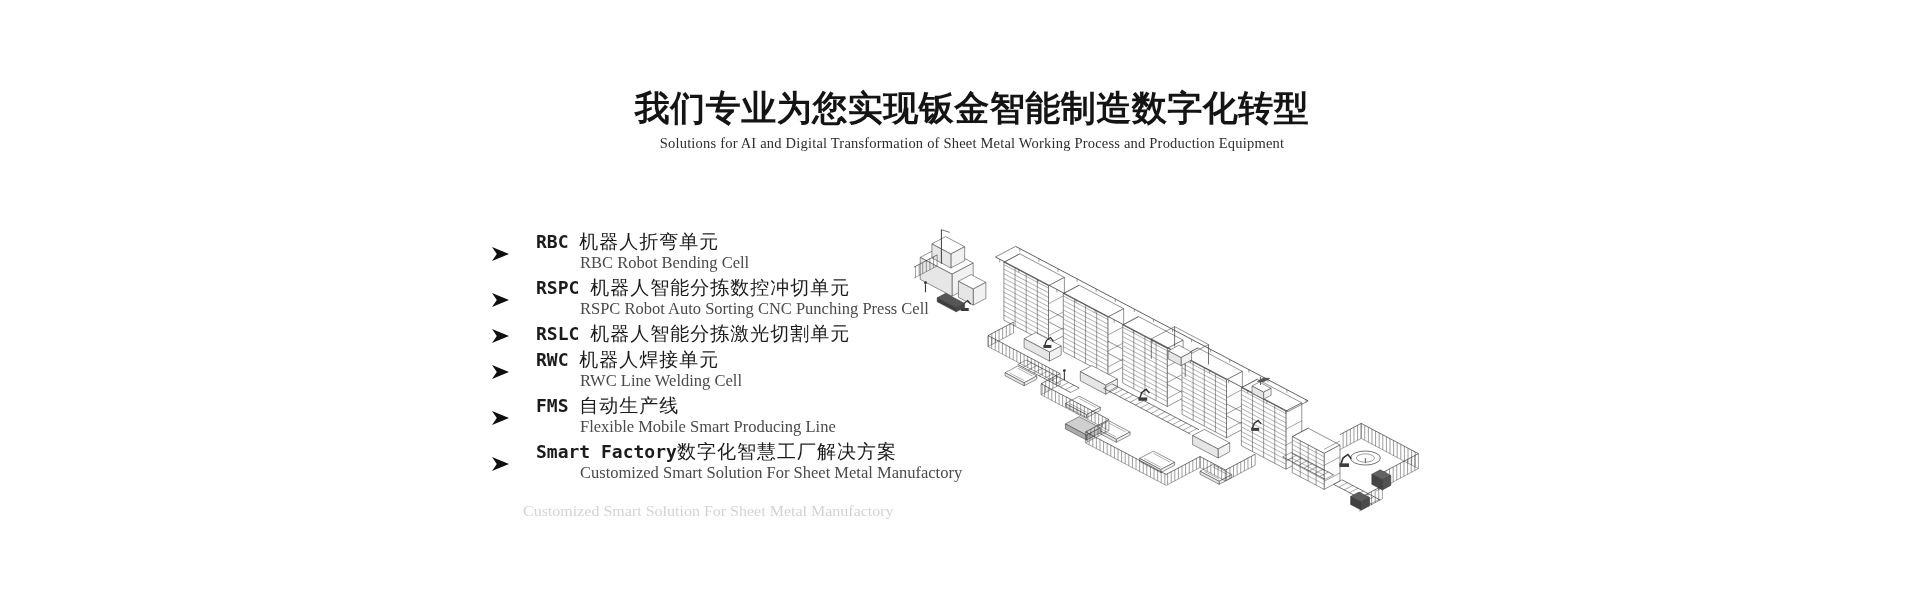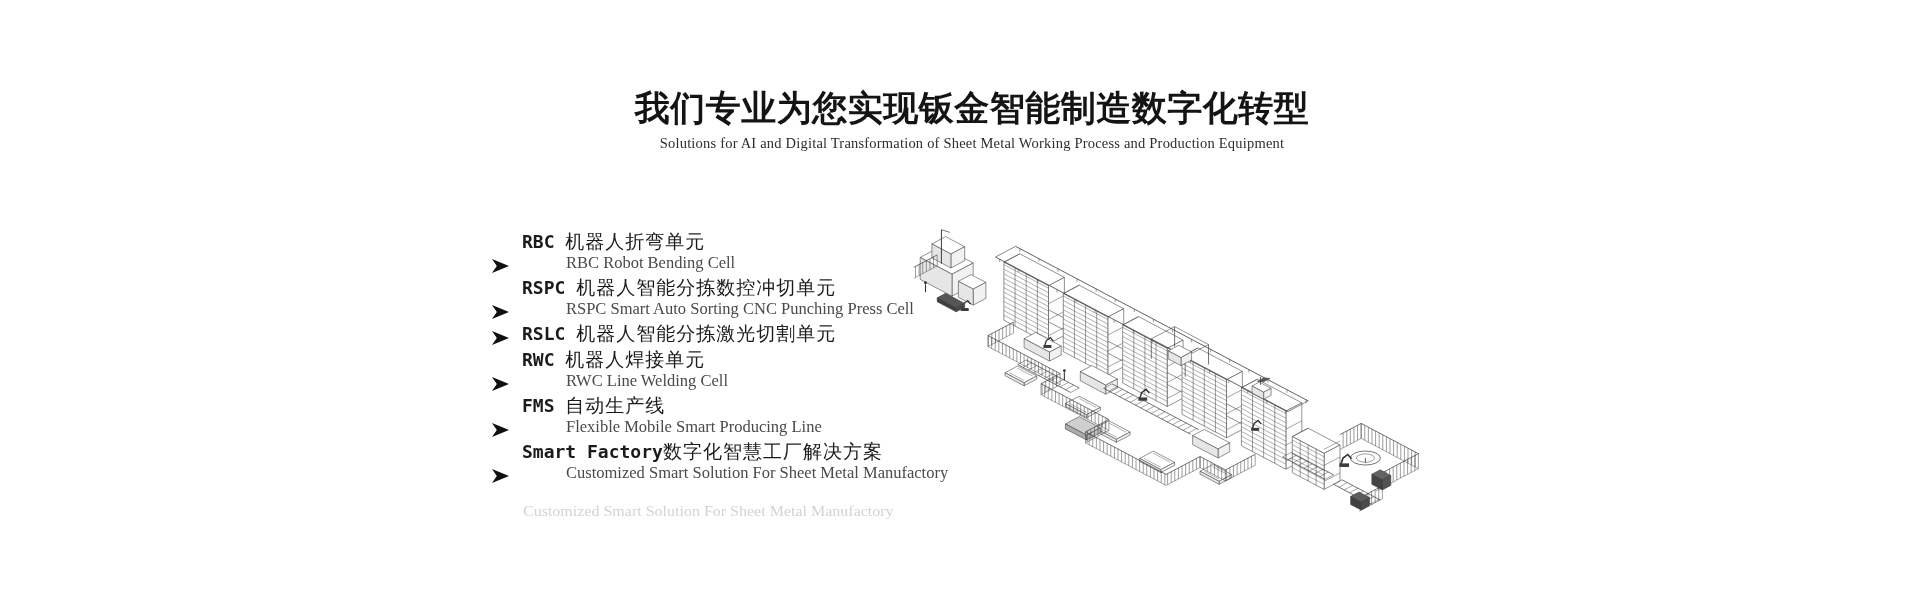--- a/index.html
+++ b/index.html
@@ -8,21 +8,21 @@
 
   
   .hero{position:absolute;left:622px;top:88px;width:700px;text-align:center;color:#141414;}
   .hero h1{margin:0;font-size:35px;font-weight:700;letter-spacing:0.5px;line-height:1.15;white-space:nowrap;
            font-family:"Liberation Sans",sans-serif;}
   .hero p{margin:7px 0 0;font-size:14.5px;color:#2d2d2d;letter-spacing:0.2px;white-space:nowrap;
           font-family:Liberation Serif, serif;}
 
   
   .products{position:absolute;left:492px;top:231px;margin:0;padding:0;list-style:none;}
-  .product{display:flex;align-items:flex-end;margin:0 0 4px 0;}
+  .product{display:flex;align-items:center;margin:0 0 4px 0;gap:14px;}
   .bullet{flex:0 0 auto;width:17px;height:14px;margin:4px 13px 0 0;}
   .bullet svg{display:block;}
   .bullet path{fill:#101010;}
   .ptext{display:flex;flex-direction:column;}
   .zh-line{font-size:19px;color:#1b1b1b;letter-spacing:1px;line-height:22px;white-space:nowrap;}
   .code{font-family:"DejaVu Sans Mono",monospace;font-weight:700;font-size:18px;letter-spacing:0;white-space:pre;}
   .en-line{font-family:"Liberation Serif",serif;font-size:16.5px;color:#4a4a4a;line-height:20px;white-space:nowrap;margin-left:44px;}
 
   
   .ghost-line{position:absolute;left:523px;top:504px;font-family:"Liberation Serif",serif;font-size:16px;
@@ -57,21 +57,21 @@
     </li>
 
     <li class="product">
       <span class="bullet">
         <svg viewBox="0 0 17 14" width="17" height="14">
             <path d="M0,0 L17,7 L0,14 L4.8,7 Z"></path>
           </svg>
       </span>
       <span class="ptext">
         <span class="zh-line"><span class="code">RSPC </span><span class="zh">机器人智能分拣数控冲切单元</span></span>
-        <span class="en-line">RSPC Smart Auto Sorting CNC Punching Press Cell</span>
+        <span class="en-line">RSPC Robot Auto Sorting CNC Punching Press Cell</span>
       </span>
     </li>
 
     <li class="product">
       <span class="bullet">
         <svg viewBox="0 0 17 14" width="17" height="14">
             <path d="M0,0 L17,7 L0,14 L4.8,7 Z"></path>
           </svg>
       </span>
       <span class="ptext">

